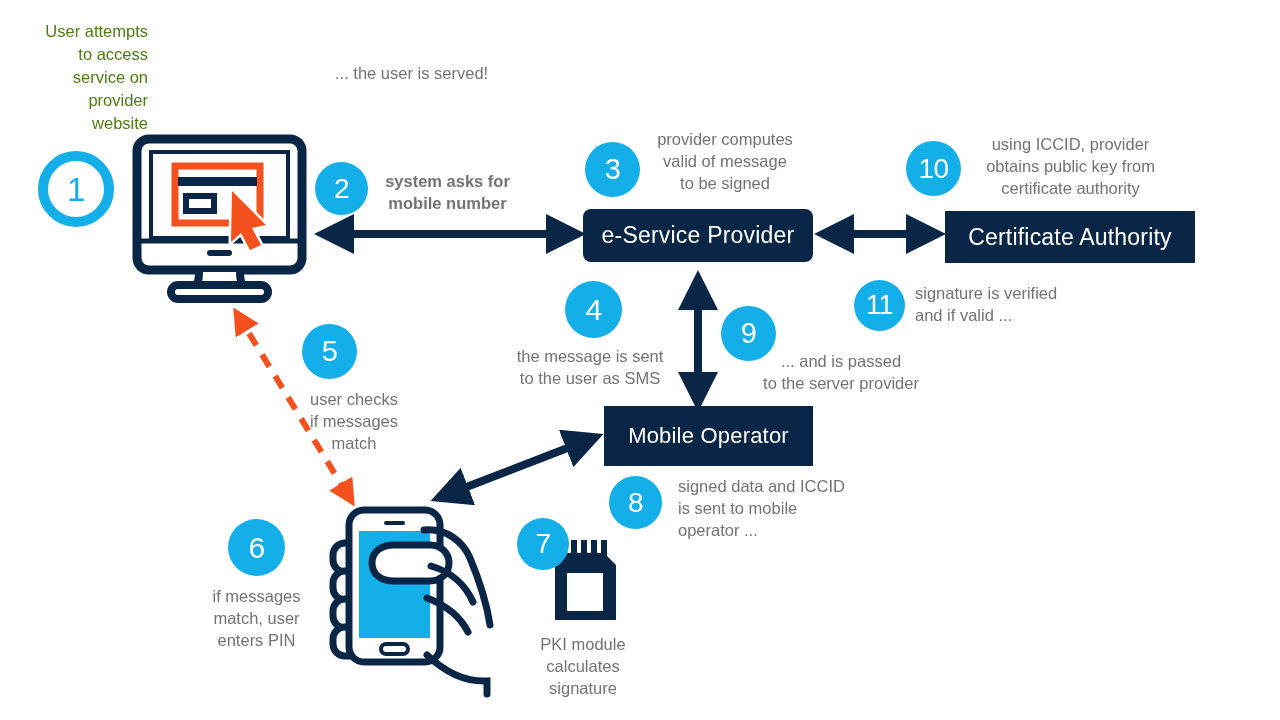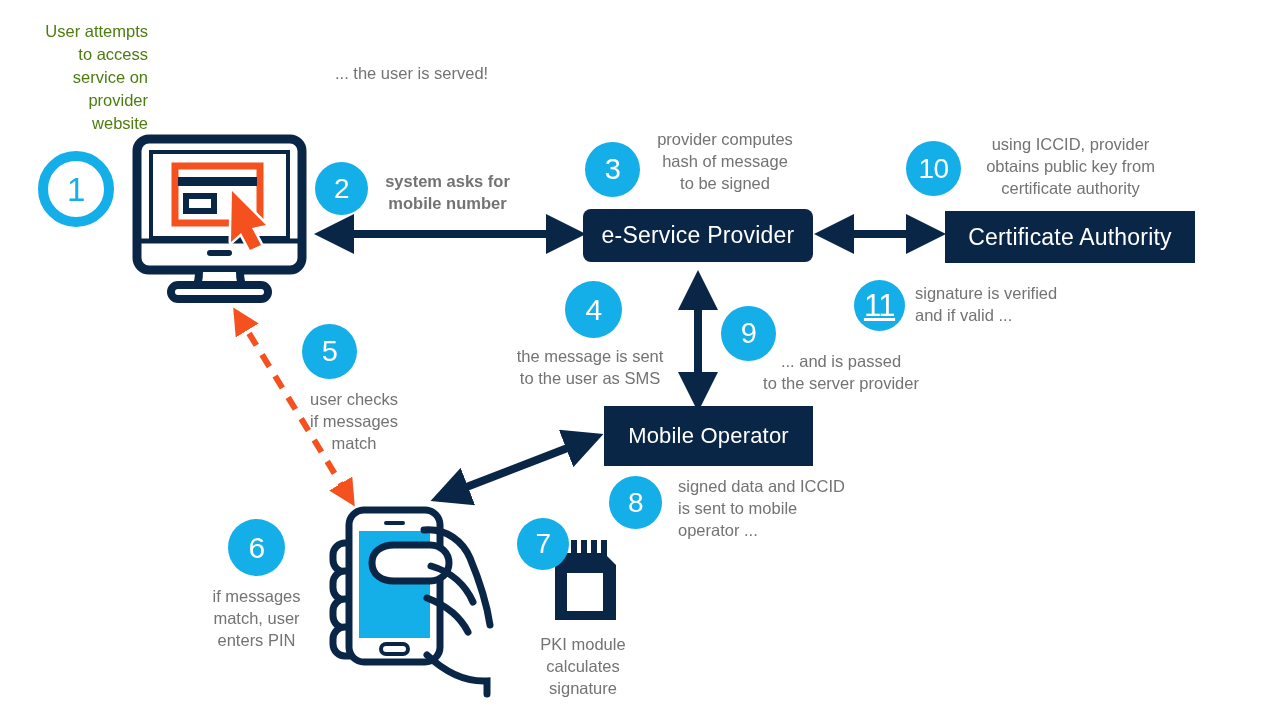--- a/index.html
+++ b/index.html
@@ -197,21 +197,21 @@
   <div class="badge" style="left:315px; top:162px; width:53px; height:53px; font-size:28px;">
     <span>2</span>
   </div>
   <div class="cap center" style="left:370px; top:170px; width:155px;font-weight:bold;">system asks for
 mobile number</div>
 
   <div class="badge" style="left:585px; top:142px; width:55px; height:55px; font-size:29px;">
     <span>3</span>
   </div>
   <div class="cap center" style="left:640px; top:128px; width:170px;">provider computes
-hash of message
+valid of message
 to be signed</div>
 
   <div class="badge" style="left:565px; top:281px; width:57px; height:57px; font-size:30px;">
     <span>4</span>
   </div>
   <div class="cap center" style="left:500px; top:345px; width:180px;">the message is sent
 to the user as SMS</div>
 
   <div class="badge" style="left:302px; top:324px; width:55px; height:55px; font-size:29px;">
     <span>5</span>
@@ -247,21 +247,21 @@
   <div class="cap center" style="left:750px; top:350px; width:182px;">... and is passed
 to the server provider</div>
 
   <div class="badge" style="left:906px; top:141px; width:55px; height:55px; font-size:28px;">
     <span>10</span>
   </div>
   <div class="cap center" style="left:967px; top:133px; width:207px;">using ICCID, provider
 obtains public key from
 certificate authority</div>
 
-  <div class="badge" style="left:854px; top:280px; width:51px; height:51px; font-size:31px;text-decoration:underline;">
+  <div class="badge" style="left:854px; top:280px; width:51px; height:51px; font-size:27px;">
     <span>11</span>
   </div>
   <div class="cap left" style="left:915px; top:282px; width:185px;">signature is verified
 and if valid ...</div>
 
   <div class="cap left" style="left:335px; top:62px; width:230px;">... the user is served!</div>
 
 </div>
 
 </body></html>

